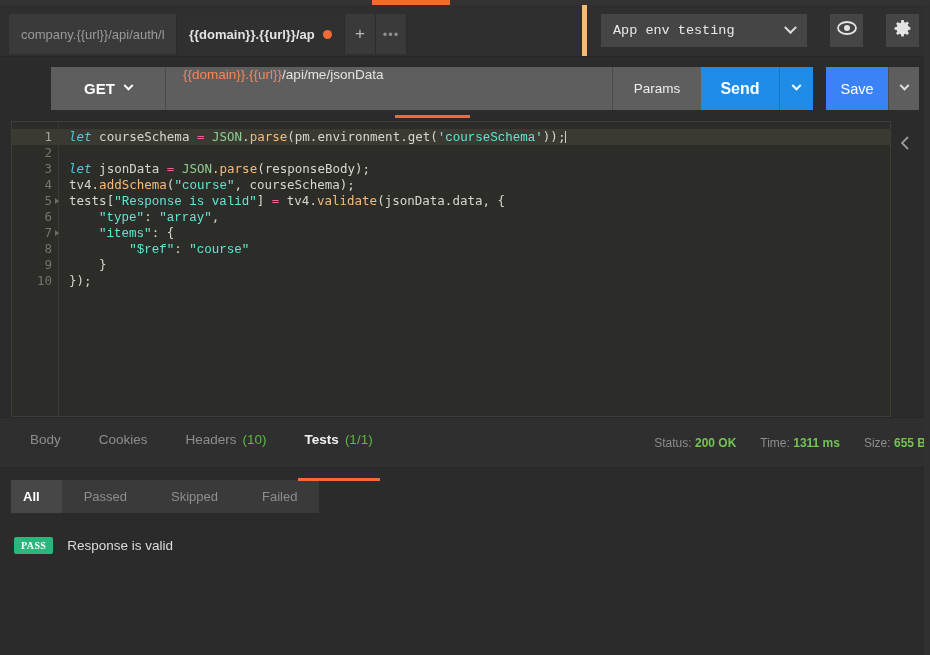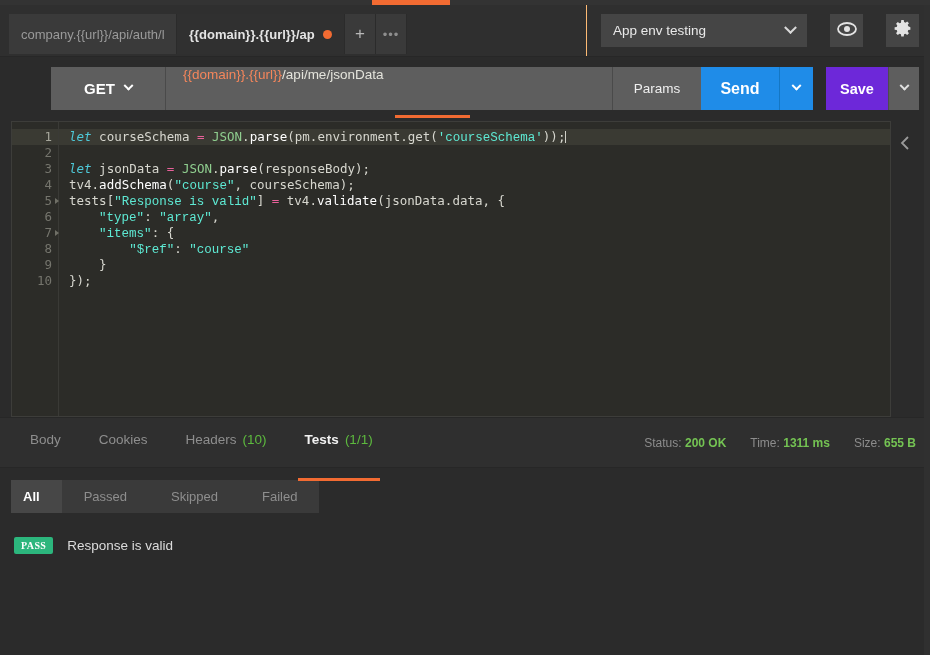--- a/index.html
+++ b/index.html
@@ -33,21 +33,21 @@
   .unsaved-dot { width: 9px; height: 9px; border-radius: 50%; background: #f26b32; flex: none; }
   .tab-btn {
     width: 31px; height: 40px; background: #3a3a3a; color: #b8b8b8;
     display: flex; align-items: center; justify-content: center;
     font-size: 17px; border-right: 1px solid #2b2b2b;
   }
   .tab-btn.dots { font-size: 13px; letter-spacing: 1px; color: #8e8e8e; }
 
   .tabs-right {
     display: flex; align-items: center; gap: 23px;
-    padding: 0 11px 0 14px; border-left: 1px solid #fdba74;
+    padding: 0 11px 0 14px; border-left: 5px solid #fdba74; font-family: Liberation Mono, monospace;
   }
   .envselect {
     display: flex; align-items: center; justify-content: space-between;
     width: 206px; height: 33px; padding: 0 12px;
     background: #454545; color: #e9e9e9; font-size: 13.5px;
   }
   .sq-btn {
     width: 33px; height: 33px; background: #454545;
     display: flex; align-items: center; justify-content: center;
     color: #e3e3e3;
@@ -78,21 +78,21 @@
   .send {
     width: 78px; background: #1f8ce8; color: #fff; font-weight: bold; font-size: 16px;
     display: flex; align-items: center; justify-content: center;
   }
   .send-caret {
     width: 34px; background: #1f8ce8; color: #fff;
     display: flex; align-items: center; justify-content: center;
     border-left: 1px solid #1477c4; margin-right: 13px;
   }
   .save {
-    width: 62px; background: #6d28d9; color: #ffffff; font-weight: bold; font-size: 14.5px;
+    width: 62px; background: #3b82f6; color: #ffffff; font-weight: normal; font-size: 14.5px;
     display: flex; align-items: center; justify-content: center;
   }
   .save-caret {
     width: 31px; background: #5e5e5e; color: #e0e0e0;
     display: flex; align-items: center; justify-content: center;
     border-left: 1px solid #4d4d4d;
   }
   .chev-sm { display: inline-block; width: 7px; height: 7px;
     border-right: 2px solid currentColor; border-bottom: 2px solid currentColor;
     transform: rotate(45deg) translate(-2px,-2px); }
@@ -112,21 +112,21 @@
   }
   .gutter .gl { height: 16px; line-height: 16px; padding-right: 6px; position: relative; }
   .gutter .gl.hl { background: #3a3a33; color: #a6a69b; }
   .fold { position: absolute; right: -1px; top: 5px; width: 0; height: 0;
     border-left: 4px solid #6f6f66; border-top: 3px solid transparent; border-bottom: 3px solid transparent; }
   .code { flex: 1; padding-top: 7px; overflow: hidden; position: relative; }
   .code .cl { height: 16px; line-height: 16px; padding-left: 10px; white-space: pre; color: #d7d7cf; }
   .code .cl.hl { background: #3a3a33; }
   .kw   { color: #4ec9d8; font-style: italic; }
   .cls  { color: #8fce8f; }
-  .fn   { color: #ffffff; }
+  .fn   { color: #fdba74; }
   .str  { color: #5eead4; font-family: Liberation Mono, monospace; }
   .op   { color: #e8619a; }
   .plain{ color: #e4e4dc; }
   .cursor { display:inline-block; width:1px; height:12px; background:#d0d0c8; vertical-align:-2px; }
   .collapse {
     position: absolute; right: 11px; top: 11px; width: 28px; height: 296px;
     display: flex; align-items: flex-start; justify-content: center; padding-top: 14px;
     color: #9a9a9a; font-size: 15px;
   }
 
@@ -136,21 +136,21 @@
     border-top: 1px solid #272727; border-bottom: 1px solid #272727;
   }
   .rt-list { display: flex; align-items: center; height: 100%; padding-left: 11px; }
   .rt {
     position: relative; height: 100%; display: flex; align-items: flex-start;
     padding: 0 19px; color: #8e8e8e; font-size: 13.5px; margin-top: 27px;
   }
   .rt.active { color: #f2f2f2; font-weight: bold; }
   .rt .cnt { color: #5dba3e; margin-left: 6px; font-weight: normal; }
   .rt.active .underline { position: absolute; left: 12px; right: 12px; bottom: 0; height: 3px; background: #f26b32; }
-  .status { margin-left: auto; padding-right: 14px; display: flex; gap: 24px; font-size: 12px; color: #8d8d8d; }
+  .status { margin-left: auto; padding-right: 4px; display: flex; gap: 24px; font-size: 12px; color: #8d8d8d; }
   .status b { color: #74c353; font-weight: bold; }
 
   
   .results { padding: 12px 11px 0 11px; background: #2b2b2b; height: 150px; }
   .filters {
     display: inline-flex; background: #3a3a3a; height: 33px; align-items: stretch;
   }
   .filt {
     display: flex; align-items: center; padding: 0 22px; font-size: 13px; color: #8e8e8e;
   }

